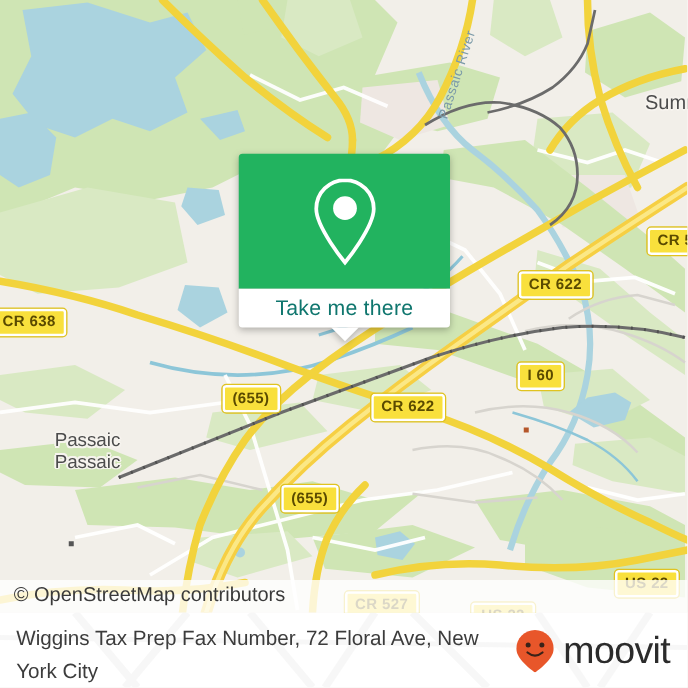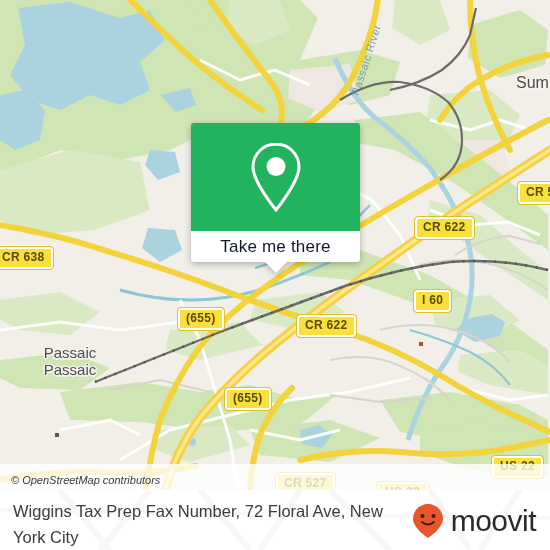--- a/index.html
+++ b/index.html
@@ -55,44 +55,43 @@
     transform-origin:left top;
   }
 
   
   #attrib-strip{
     position:absolute;left:0;bottom:0;width:550px;height:26px;
     background:rgba(255,255,255,0.78);
   }
   #attrib-text{
     position:absolute;left:11px;bottom:4px;
-    font-size:11px;color:#3a3a3a;
+    font-size:16px;color:#3a3a3a;
     white-space:nowrap;
-    font-style:italic;
   }
 
   
   #callout{
     position:absolute;left:191px;top:123px;width:169px;
     filter:drop-shadow(0 2px 3px rgba(0,0,0,.28));
   }
   #callout-top{
     height:108px;width:169px;
     background:#22b35f;
     border-radius:3px 3px 0 0;
     display:flex;align-items:center;justify-content:center;
   }
   #callout-bottom{
     height:31px;width:169px;background:#ffffff;
     border-radius:0 0 3px 3px;
     display:flex;align-items:center;justify-content:center;
     position:relative;
   }
   #callout-label{
-    font-size:17px;color:#0f172a;letter-spacing:.2px;
+    font-size:17px;color:#0f766e;letter-spacing:.2px;
   }
   #callout-tail{
     position:absolute;left:50%;top:139px;margin-left:-11px;
     width:0;height:0;
     border-left:11px solid transparent;
     border-right:11px solid transparent;
     border-top:11px solid #ffffff;
   }
 
   

